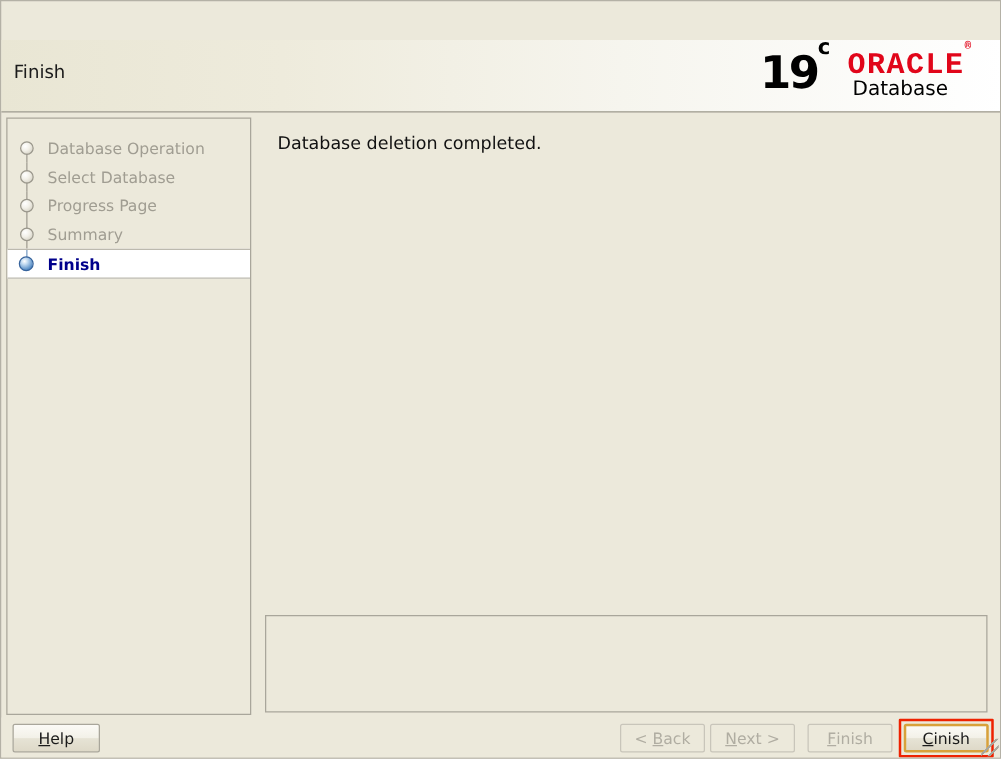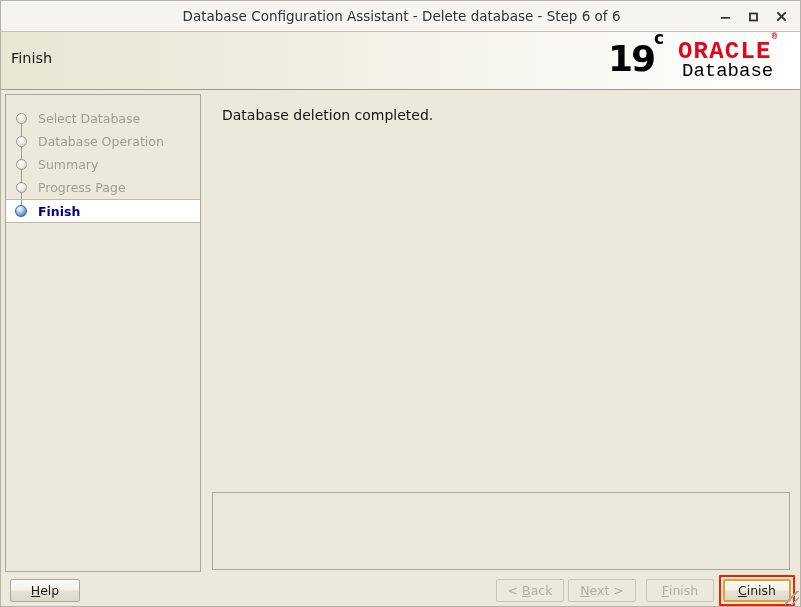--- a/index.html
+++ b/index.html
@@ -122,24 +122,23 @@
   }
   .logo-oracle sup {
     font-size: 9px;
     top: -1.1em;
     position: relative;
   }
   .logo-database {
     position: absolute;
     left: 78px;
     top: 28px;
-    font-size: 19px;
+    font-size: 16px;
     color: #000000;
     line-height: 20px;
-    font-family: Liberation Mono, monospace;
   }
 
   
   .sidebar {
     position: absolute;
     left: 4px;
     top: 93px;
     width: 196px;
     height: 478px;
     box-sizing: border-box;
@@ -316,84 +315,64 @@
     background:
       linear-gradient(135deg, transparent 0 42%, #a9a69b 42% 50%, transparent 50% 100%),
       linear-gradient(135deg, transparent 0 68%, #a9a69b 68% 76%, transparent 76% 100%);
   }
 </style>
 </head>
 <body>
 
 <div id="app">
 
-  <div class="titlebar">
-    <div class="titlebar-title">Database Configuration Assistant - Delete database - Step 6 of 6</div>
-    <div class="win-controls">
-      <div class="win-btn">
-        <svg width="13" height="13" viewBox="0 0 13 13">
-            <rect x="2" y="7" width="9" height="1.7" fill="currentColor"></rect>
-          </svg>
-      </div>
-      <div class="win-btn">
-        <svg width="13" height="13" viewBox="0 0 13 13">
-            <rect x="3" y="3.5" width="7" height="7" fill="none" stroke="currentColor" stroke-width="1.8"></rect>
-          </svg>
-      </div>
-      <div class="win-btn">
-        <svg width="13" height="13" viewBox="0 0 13 13">
-            <path d="M3 3 L10 10 M10 3 L3 10" stroke="currentColor" stroke-width="1.9" stroke-linecap="square"></path>
-          </svg>
-      </div>
-    </div>
-  </div>
 
   <div class="header">
     <div class="header-title">Finish</div>
     <div class="logo">
       <div class="logo-19c"><span>19</span><sup>c</sup></div>
       <div class="logo-oracle"><span>ORACLE</span><sup>®</sup></div>
       <div class="logo-database">Database</div>
     </div>
   </div>
 
   <div class="sidebar">
     <div class="steps">
 
       <div class="step">
         <div class="step-bullet-col">
           <div class="step-line"></div>
           <div class="step-bullet"></div>
         </div>
-        <div class="step-label">Select Database</div>
+        <div class="step-label">Database Operation</div>
       </div>
 
       <div class="step">
         <div class="step-bullet-col">
           <div class="step-line"></div>
           <div class="step-bullet"></div>
         </div>
-        <div class="step-label">Database Operation</div>
+        <div class="step-label">Select Database</div>
       </div>
 
 
       <div class="step">
         <div class="step-bullet-col">
           <div class="step-line"></div>
           <div class="step-bullet"></div>
         </div>
-        <div class="step-label">Summary</div>
+        <div class="step-label">Progress Page</div>
       </div>
 
       <div class="step">
         <div class="step-bullet-col">
           <div class="step-line"></div>
           <div class="step-bullet"></div>
         </div>
-        <div class="step-label">Progress Page</div>
+        <div class="step-label">Summary</div>
       </div>
 
       <div class="step active">
         <div class="step-bullet-col">
           <div class="step-line"></div>
           <div class="step-bullet"></div>
         </div>
         <div class="step-label">Finish</div>
       </div>
 

